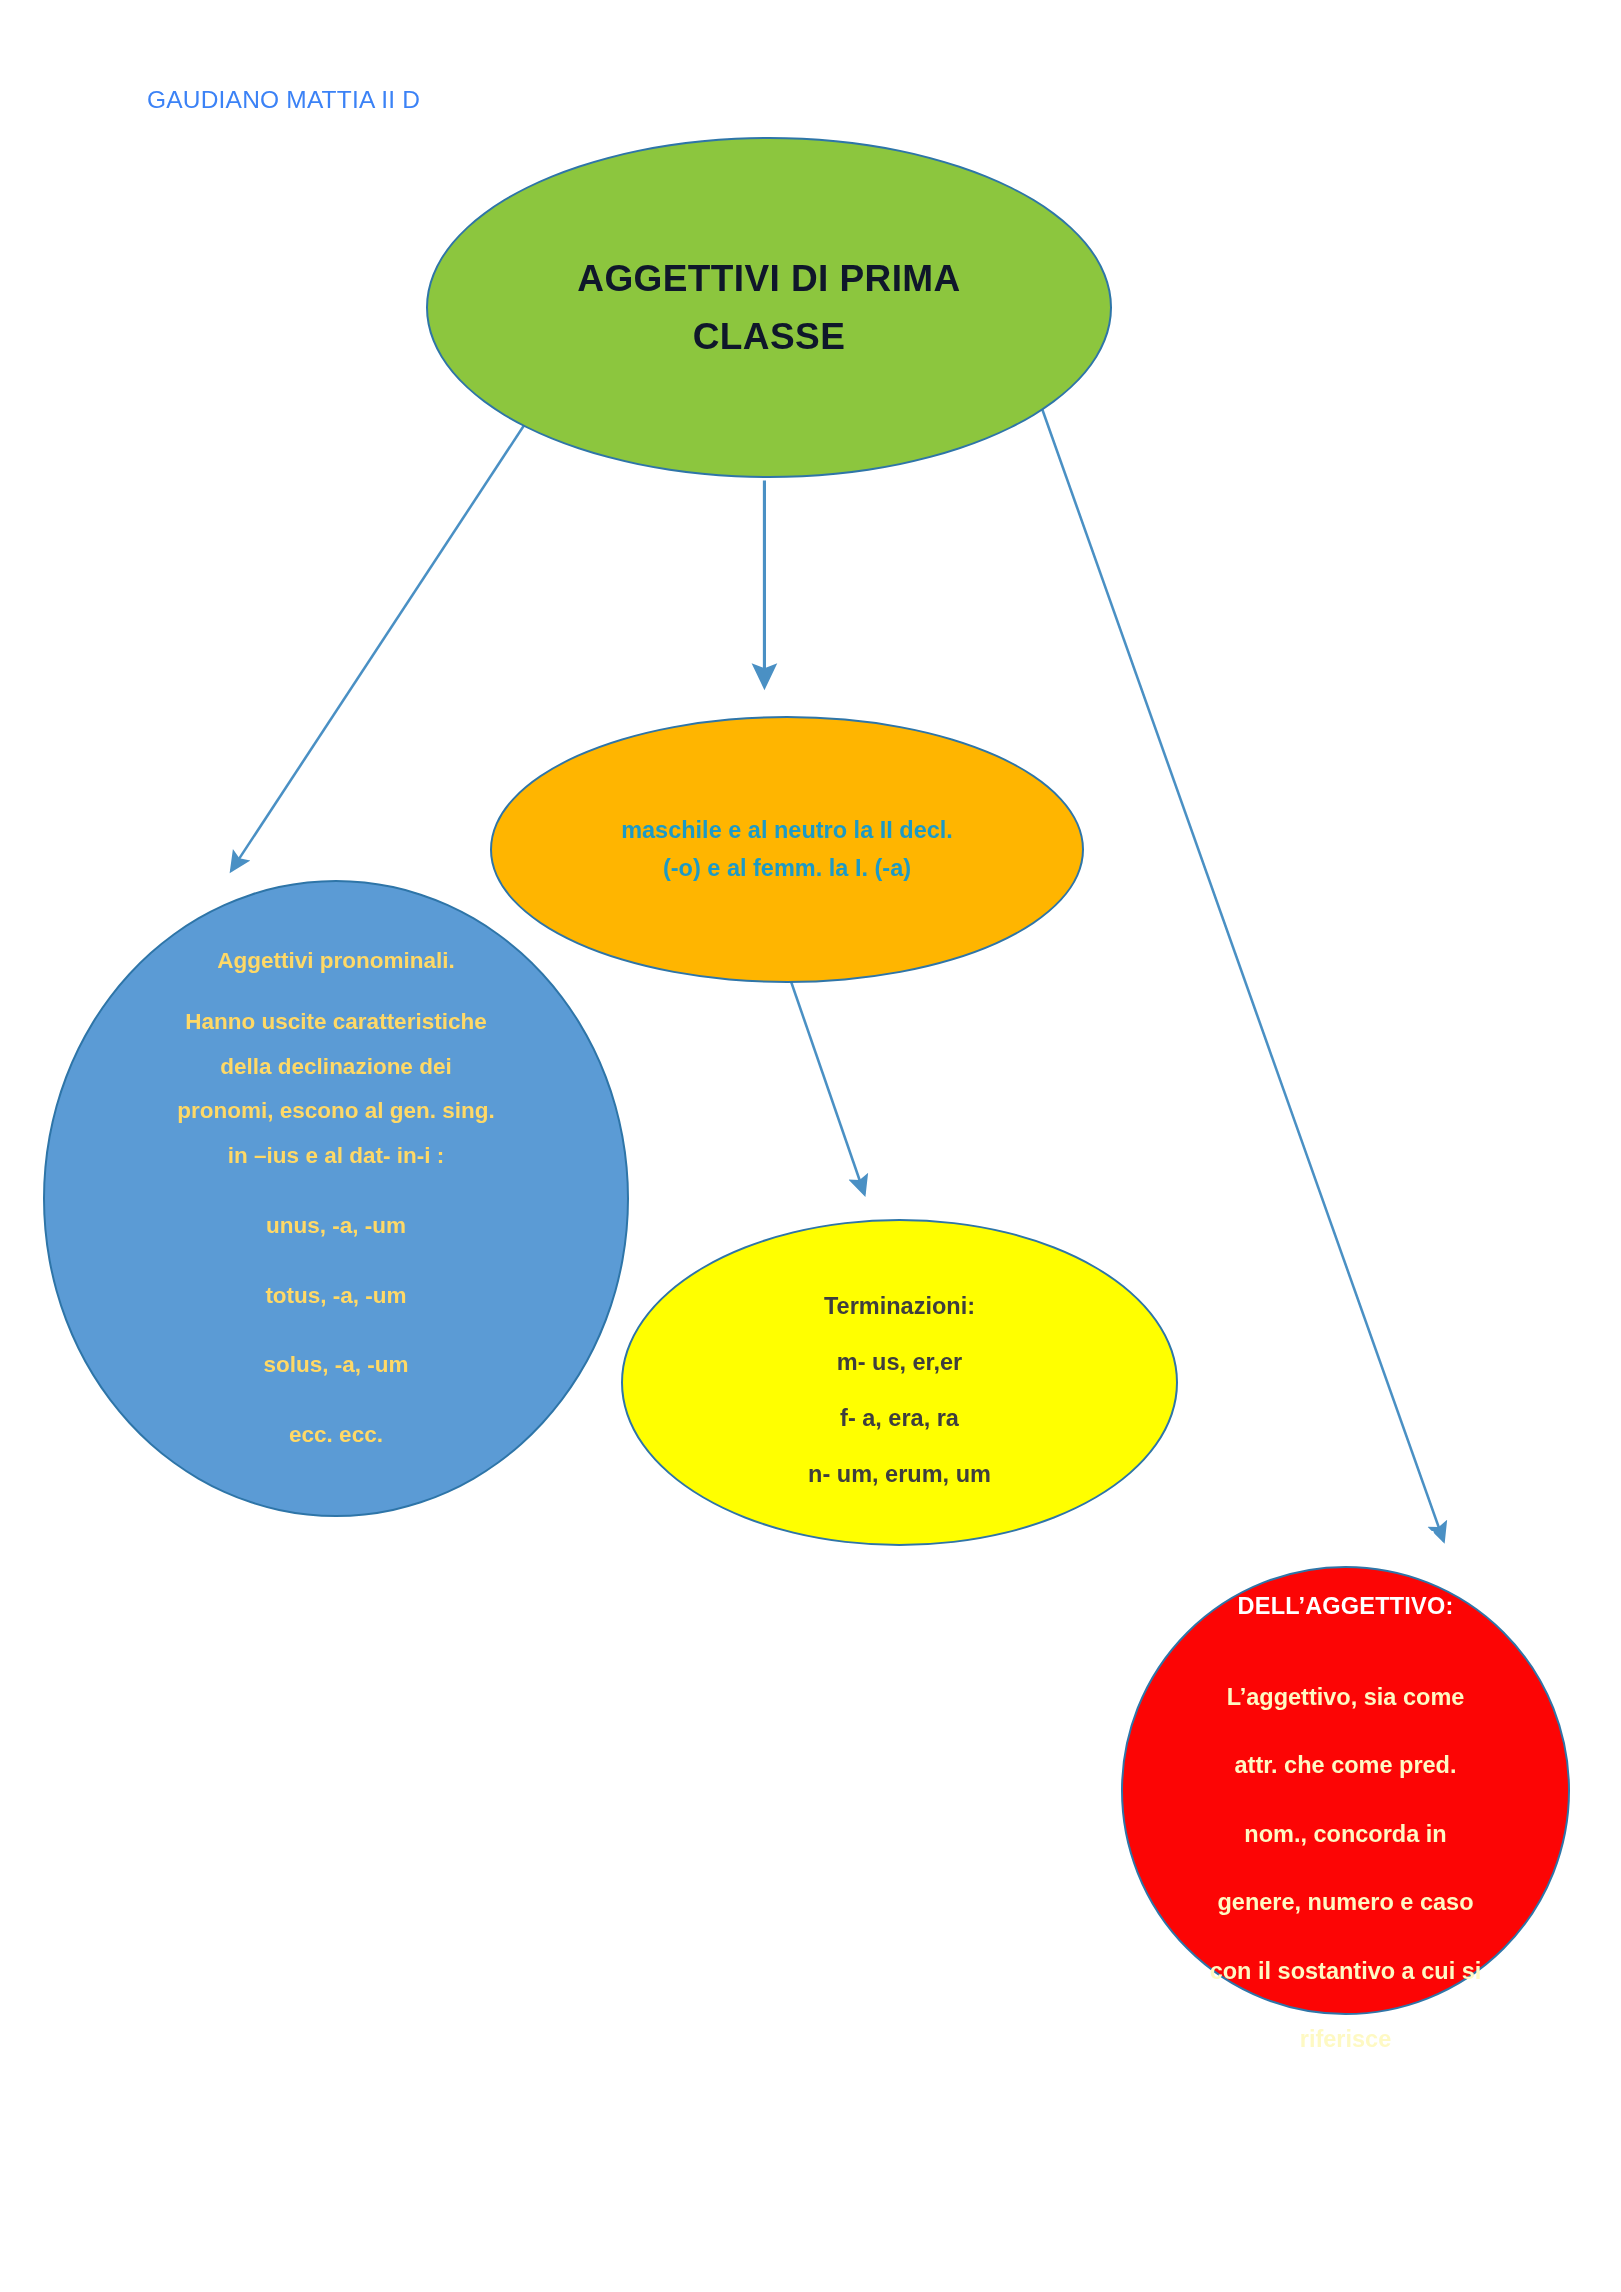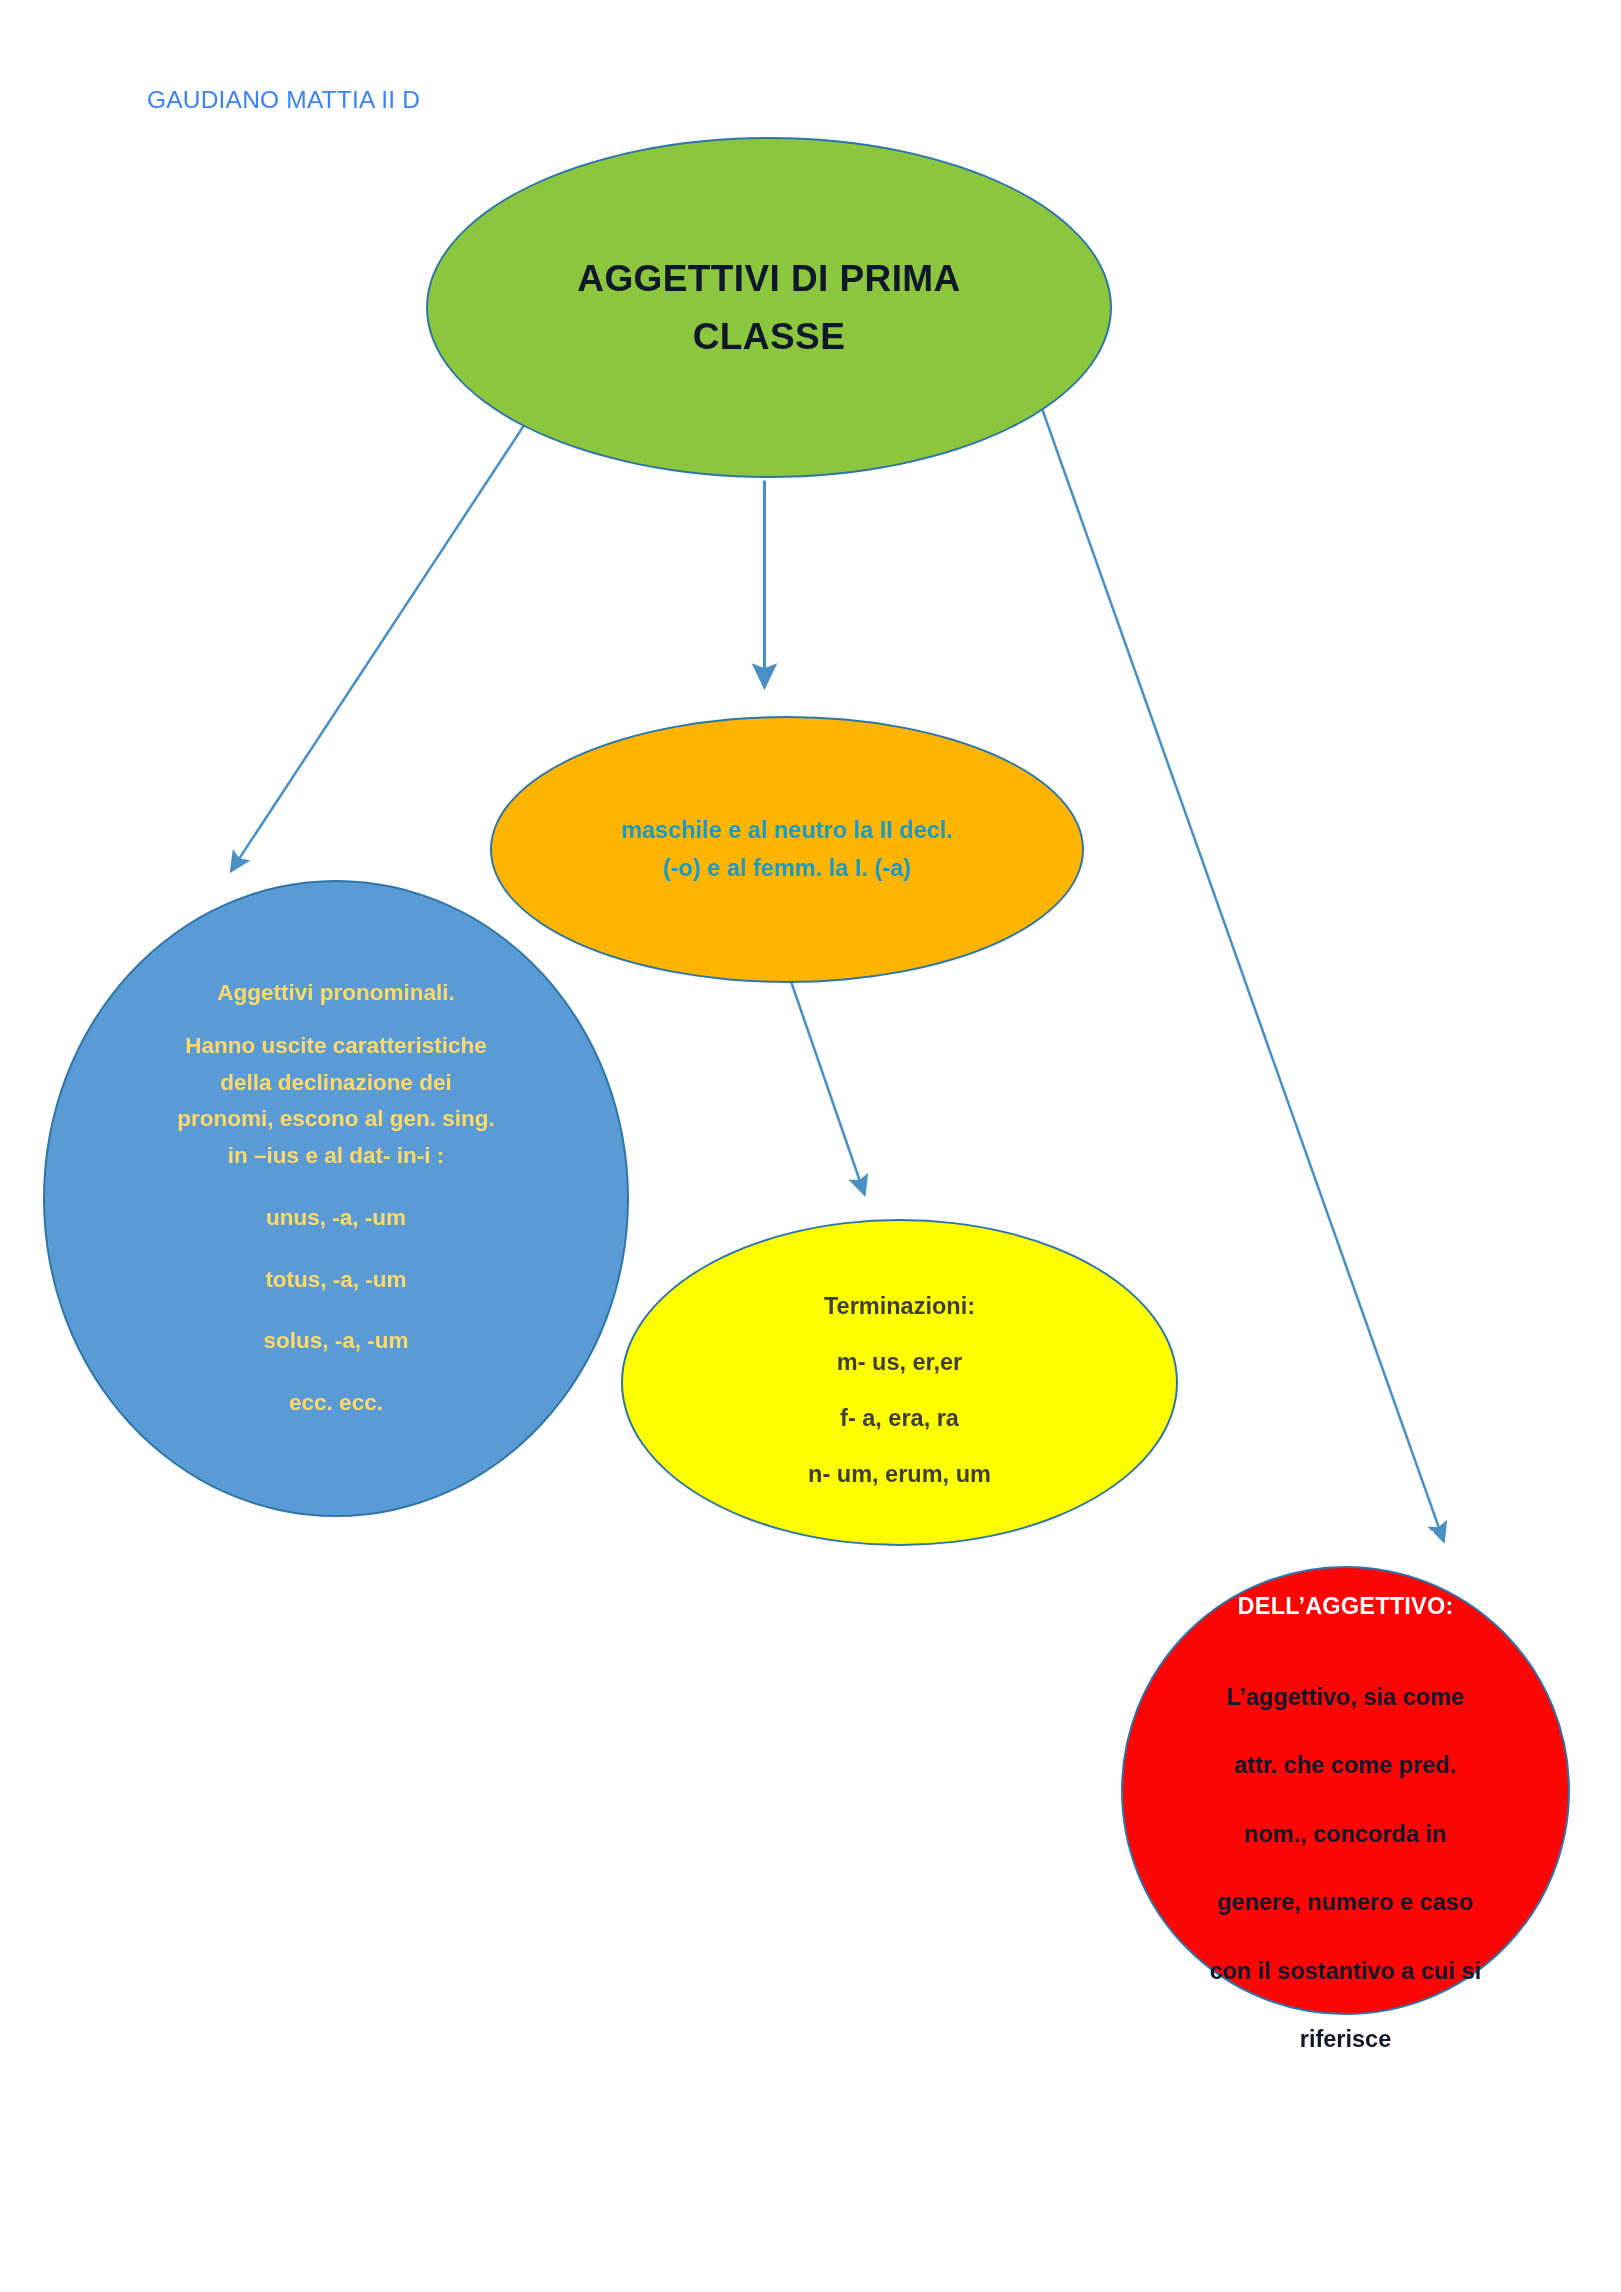--- a/index.html
+++ b/index.html
@@ -96,20 +96,21 @@
   }
 
   
   #node-pronominal {
     left: 43px;
     top: 880px;
     width: 586px;
     height: 637px;
     background: #5B9BD5;
     padding: 0 47px;
+    gap: 8px;
   }
   #node-pronominal .line {
     color: #FFD966;
     font-size: 22.5px;
     font-weight: bold;
     line-height: 1.62;
   }
   #node-pronominal .gap-before { margin-top: 16.7px; }
   #node-pronominal .gap-big    { margin-top: 25.5px; }
 
@@ -142,21 +143,21 @@
   }
   #node-agreement .head {
     color: #ffffff;
     font-size: 23.5px;
     font-weight: bold;
     line-height: 1.45;
     font-family: "Liberation Sans", sans-serif;
     letter-spacing: 0.2px;
   }
   #node-agreement .body {
-    color: #0f172a;
+    color: #fef9c3;
     font-size: 23.5px;
     font-weight: bold;
     line-height: 1.55;
   }
   #node-agreement .body.first { margin-top: 23.5px; }
 </style>
 </head>
 <body>
 
 <div id="canvas">

